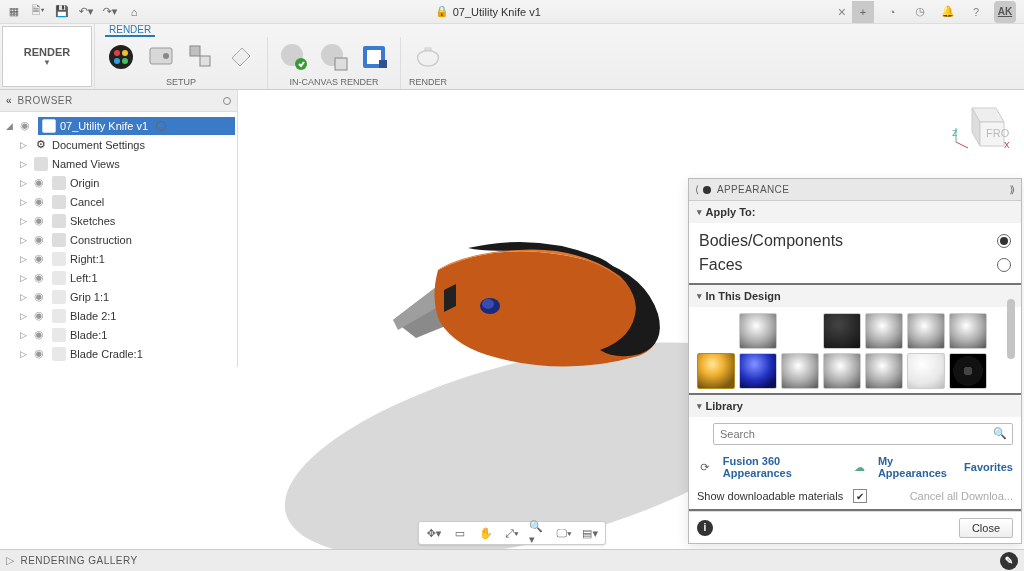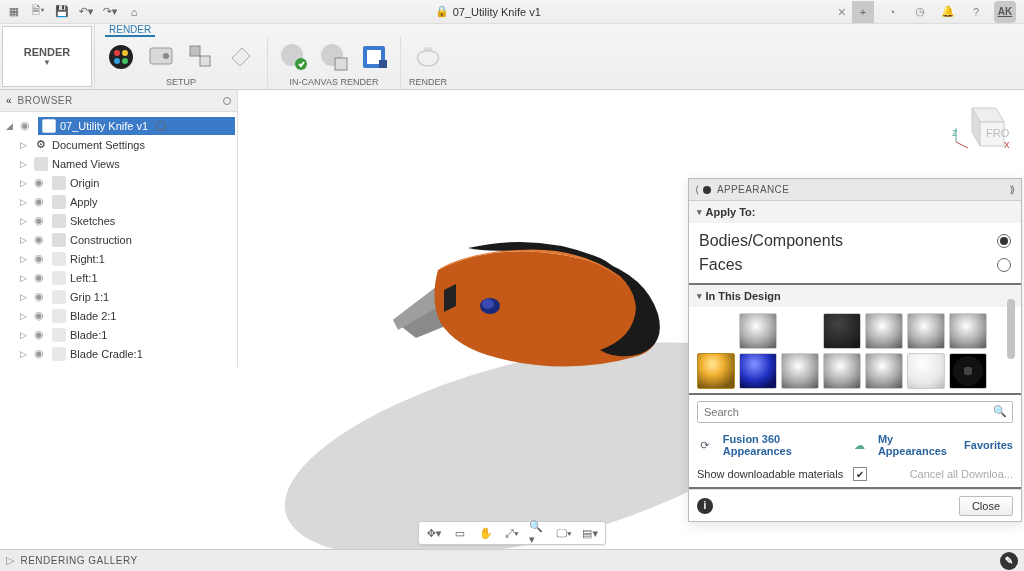--- a/index.html
+++ b/index.html
@@ -66,21 +66,21 @@
 .swatch.dark { background: radial-gradient(circle at 40% 30%, #444, #111); }
 .swatch.gold { background: radial-gradient(circle at 40% 30%, #ffe08a 5%, #f0b030 35%, #7a5a10 80%); border-color:#b38b20; }
 .swatch.blue { background: radial-gradient(circle at 40% 30%, #7a8aff 5%, #2030c0 50%, #0a1060 80%); }
 .swatch.white { background: radial-gradient(circle at 40% 30%, #fff, #e8e8e8 60%, #bbb); }
 .swatch.black-ring { background: radial-gradient(circle, #444 0 18%, #111 18% 60%, #000 60%); }
 .scrollbar { position:absolute; right:4px; top:0; bottom:0; width:10px; }
 .scrollbar-thumb { position:absolute; top:14px; width:8px; height:60px; background:#c4c4c4; border-radius:4px; }
 
 .search-row { padding:6px 8px; }
 .search-input { width:100%; height:22px; border:1px solid #bbb; border-radius:2px; padding:0 6px; font-size:11px; background:#fff; position:relative; }
-.search-wrap { position:relative; }
+.search-wrap { position:relative;margin-left:16px; }
 .search-glass { position:absolute; right:6px; top:4px; color:#666; }
 
 .tab-row { display:flex; align-items:center; gap:10px; padding:4px 8px; }
 .tab-row .refresh { width:18px; height:18px; display:flex; align-items:center; justify-content:center; color:#556; }
 .tab-row .link { color:#2a64a0; font-size:11px; cursor:pointer;font-weight:bold; }
 .tab-row .cloud { width:16px; display:inline-flex; align-items:center; color:#5a8; margin-left:8px; }
 .dl-row { display:flex; align-items:center; padding:6px 8px; gap:10px; }
 .dl-row .lbl { flex:0 0 auto; }
 .chk { width:14px; height:14px; border:1px solid #888; background:#fff; display:inline-flex; align-items:center; justify-content:center; }
 .chk.on::after{content:"✔"; font-size:10px; color:#333;}
@@ -240,21 +240,21 @@
     <div class="tree-row indent1">
         <span class="tri">▷</span>
         <span class="eye">◉</span>
         <span class="node-icon"></span>
         <span class="node-label">Origin</span>
       </div>
     <div class="tree-row indent1">
         <span class="tri">▷</span>
         <span class="eye">◉</span>
         <span class="node-icon"></span>
-        <span class="node-label">Apply</span>
+        <span class="node-label">Cancel</span>
       </div>
     <div class="tree-row indent1">
         <span class="tri">▷</span>
         <span class="eye">◉</span>
         <span class="node-icon"></span>
         <span class="node-label">Sketches</span>
       </div>
     <div class="tree-row indent1">
         <span class="tri">▷</span>
         <span class="eye">◉</span>
@@ -381,20 +381,23 @@
       <div class="swatch"></div>
       <div class="swatch white"></div>
       <div class="swatch black-ring"></div>
     </div>
     <div class="scrollbar">
         <div class="scrollbar-thumb"></div>
       </div>
   </div>
 
   <div class="app-section">
+    <div class="app-sec-head">
+        <span>Library</span>
+      </div>
     <div class="search-row">
       <div class="search-wrap">
         <input class="search-input" placeholder="Search" style="">
         <span class="search-glass">🔍</span>
       </div>
     </div>
     <div class="tab-row">
       <span class="refresh">⟳</span>
       <span class="link">Fusion 360 Appearances</span>
       <span class="cloud">☁</span>

